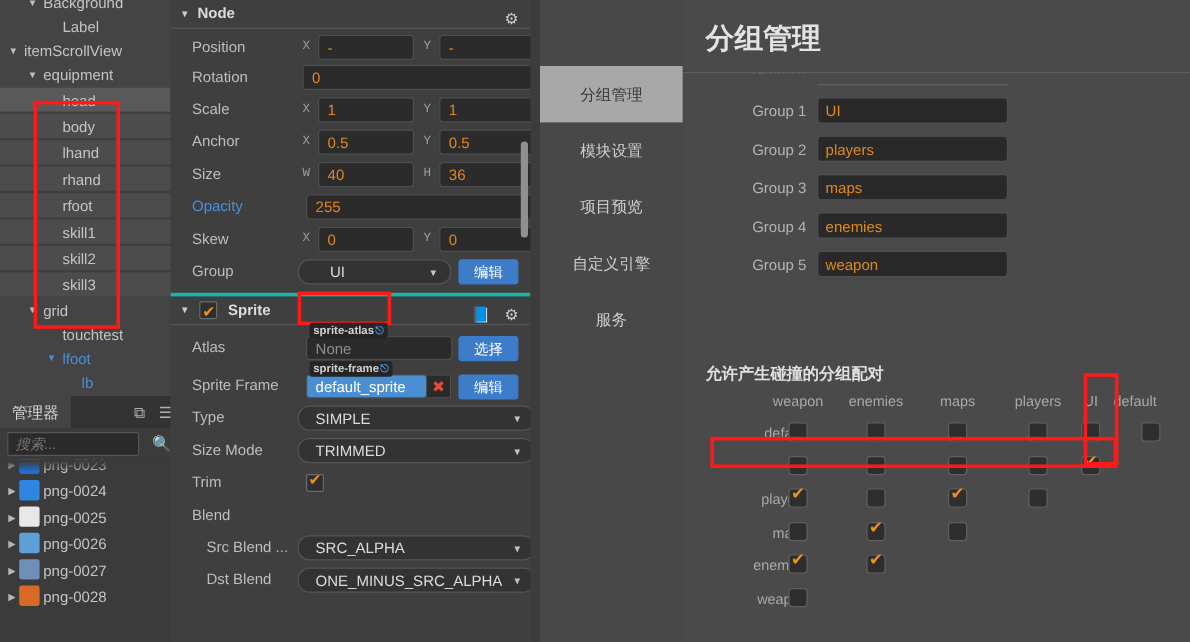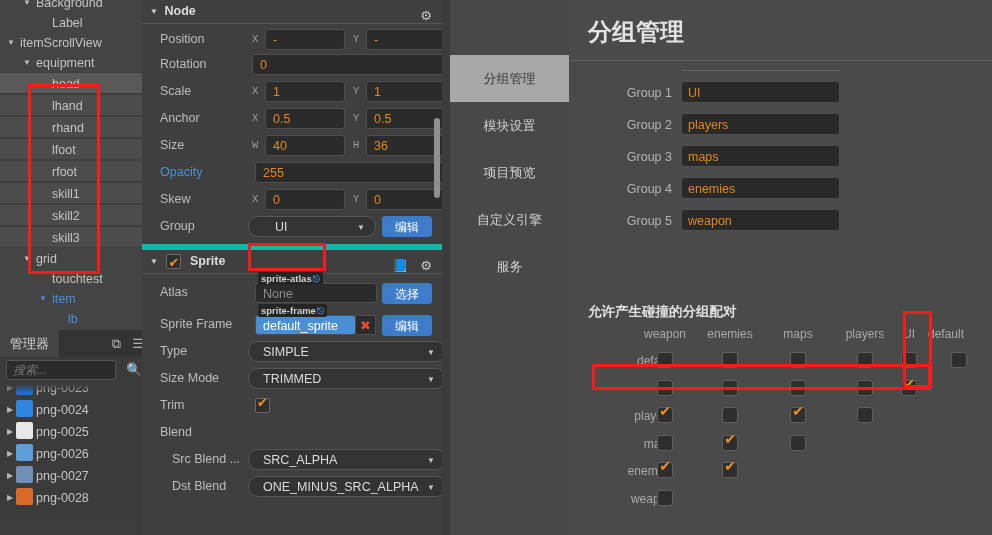--- a/index.html
+++ b/index.html
@@ -120,30 +120,30 @@
 
 <div class="root">
 
   <div id="hierarchy">
     <div id="hier-rows" style="margin-top: -8px;">
         <div class="tree-row"><span class="tw" style="margin-left: 22px;">▼</span><span class="tlabel" style="margin-left: 4px;">Background</span></div>
         <div class="tree-row"><span class="tw none" style="margin-left: 38px;">▼</span><span class="tlabel" style="margin-left: 4px;">Label</span></div>
         <div class="tree-row"><span class="tw" style="margin-left: 6px;">▼</span><span class="tlabel" style="margin-left: 4px;">itemScrollView</span></div>
         <div class="tree-row"><span class="tw" style="margin-left: 22px;">▼</span><span class="tlabel" style="margin-left: 4px;">equipment</span></div>
         <div class="tree-row hovered banded"><span class="tw none" style="margin-left: 38px;">▼</span><span class="tlabel" style="margin-left: 4px;">head</span></div>
+        <div class="tree-row banded"><span class="tw none" style="margin-left: 38px;">▼</span><span class="tlabel" style="margin-left: 4px;">body</span></div>
         <div class="tree-row banded"><span class="tw none" style="margin-left: 38px;">▼</span><span class="tlabel" style="margin-left: 4px;">lhand</span></div>
         <div class="tree-row banded"><span class="tw none" style="margin-left: 38px;">▼</span><span class="tlabel" style="margin-left: 4px;">rhand</span></div>
-        <div class="tree-row banded"><span class="tw none" style="margin-left: 38px;">▼</span><span class="tlabel" style="margin-left: 4px;">lfoot</span></div>
         <div class="tree-row banded"><span class="tw none" style="margin-left: 38px;">▼</span><span class="tlabel" style="margin-left: 4px;">rfoot</span></div>
         <div class="tree-row banded"><span class="tw none" style="margin-left: 38px;">▼</span><span class="tlabel" style="margin-left: 4px;">skill1</span></div>
         <div class="tree-row banded"><span class="tw none" style="margin-left: 38px;">▼</span><span class="tlabel" style="margin-left: 4px;">skill2</span></div>
         <div class="tree-row banded"><span class="tw none" style="margin-left: 38px;">▼</span><span class="tlabel" style="margin-left: 4px;">skill3</span></div>
         <div class="tree-row"><span class="tw" style="margin-left: 22px;">▼</span><span class="tlabel" style="margin-left: 4px;">grid</span></div>
         <div class="tree-row"><span class="tw none" style="margin-left: 38px;">▼</span><span class="tlabel" style="margin-left: 4px;">touchtest</span></div>
-        <div class="tree-row blue"><span class="tw blue" style="margin-left: 38px;">▼</span><span class="tlabel" style="margin-left: 4px;">item</span></div>
+        <div class="tree-row blue"><span class="tw blue" style="margin-left: 38px;">▼</span><span class="tlabel" style="margin-left: 4px;">lfoot</span></div>
         <div class="tree-row blue"><span class="tw none blue" style="margin-left: 54px;">▼</span><span class="tlabel" style="margin-left: 4px;">lb</span></div>
       </div>
     <div id="hier-fade"></div>
     <div id="hier-scroll"></div>
   </div>
   <div class="redbox" style="left:28px;top:84px;width:72px;height:190px;"></div>
 
   <div id="assets">
     <div id="assets-tabbar">
       <div id="assets-tab">管理器</div>
@@ -229,21 +229,21 @@
 
     <div class="prop">
       <span class="plabel">Group</span>
       <div class="selfld" style="left:106px;width:128px;padding-left:0;text-align:left;">
         <span style="margin-left:26px;">UI</span>
         <span class="arw">▼</span>
       </div>
       <div class="btn-blue" style="left:240px;width:50px;">编辑</div>
     </div>
 
-    <div class="sect-head" style="margin-top:4px;border-top:6px solid #14b8a6;">
+    <div class="sect-head" style="margin-top:4px;border-top:3px solid #14b8a6;">
       <span class="caret">▼</span>
       <span class="chk-orange on"></span>
       <span class="htitle">Sprite</span>
       <span class="hicon" style="right:33px;">📘</span>
       <span class="hicon" style="right:10px;">⚙</span>
     </div>
 
     <div class="prop" style="height:32px;">
       <span class="plabel" style="top:11px;">Atlas</span>
       <span class="tagchip" style="left:116px;top:-2px;">

